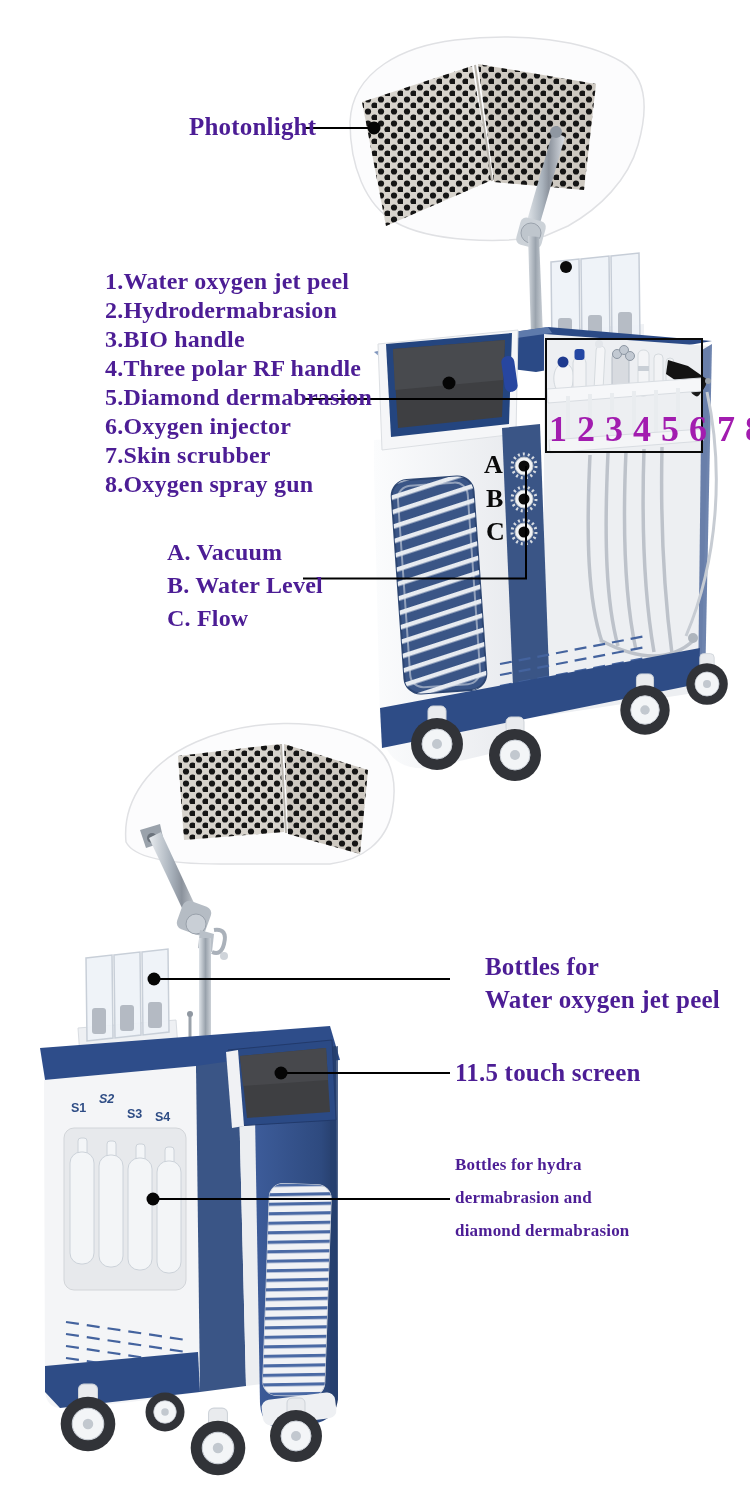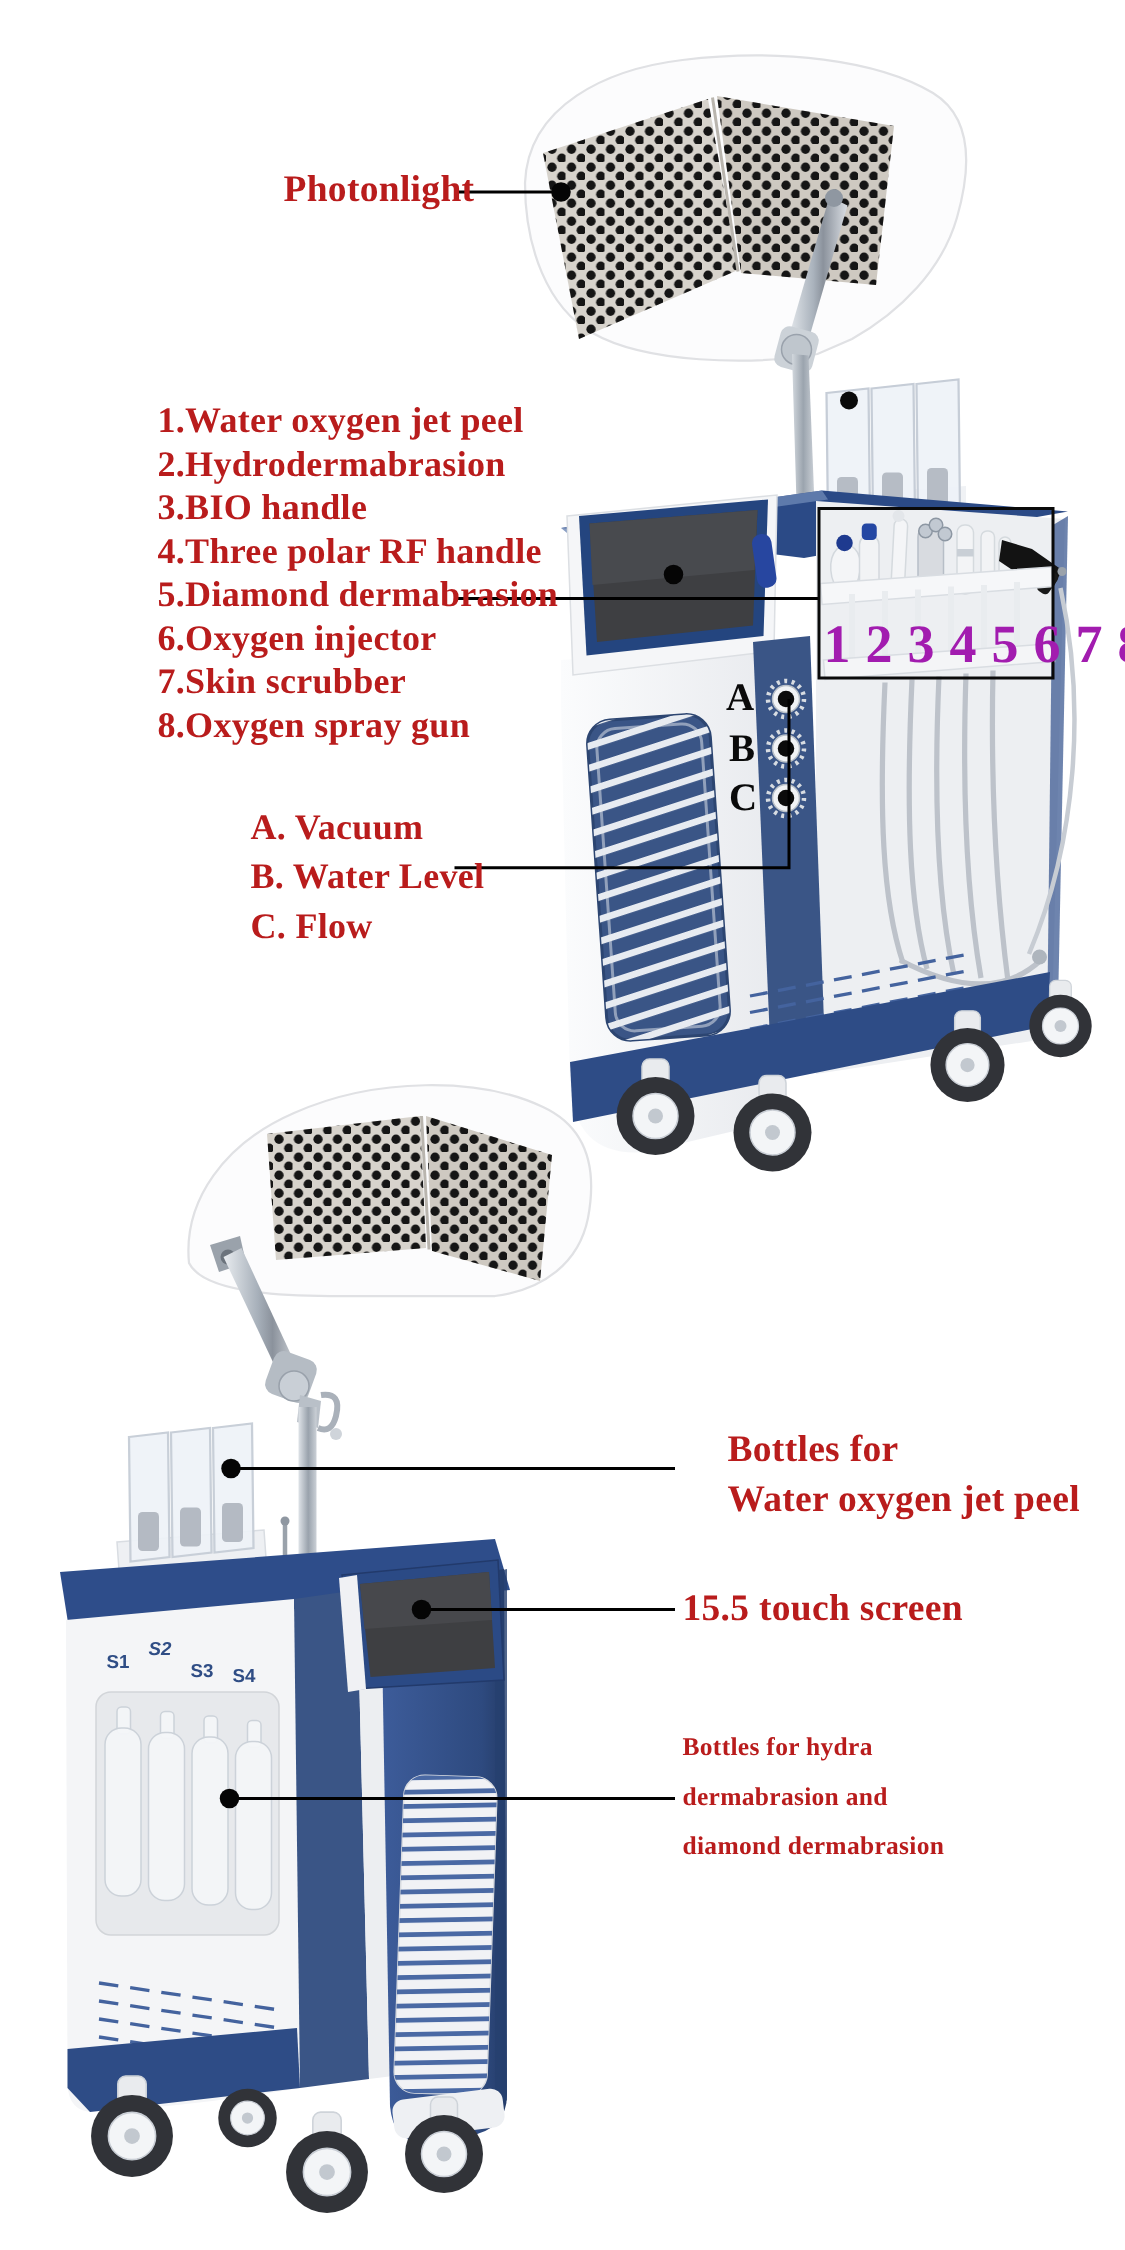--- a/index.html
+++ b/index.html
@@ -1,19 +1,19 @@
 <!DOCTYPE html>
 <html><head>
 <meta charset="utf-8">
 <style>
   html,body{margin:0;padding:0;background:#ffffff;}
   .canvas{position:relative;width:750px;height:1500px;background:#fff;overflow:hidden;
           font-family:"Liberation Serif",serif;}
   svg.layer{position:absolute;left:0;top:0;width:750px;height:1500px;}
-  .lbl{position:absolute;color:#b91c1c;font-weight:600;white-space:nowrap;letter-spacing:.2px;}
+  .lbl{position:absolute;color:#4c1d95;font-weight:600;white-space:nowrap;letter-spacing:.2px;}
   #photonlight-label{left:189px;top:113px;font-size:25px;}
   #handle-list{left:80px;top:267px;font-size:24px;line-height:29px;font-weight:600;margin-left:25px;}
   #abc-legend{left:167px;top:536px;font-size:24px;line-height:33px;}
   #rack-numbers{left:549px;top:408px;font-size:36px;font-weight:700;letter-spacing:.5px;color:#a21caf;}
   .knob-letter{position:absolute;font-size:26px;font-weight:700;color:#0a0a0a;}
   #knob-letter-a{left:484px;top:450px;}
   #knob-letter-b{left:486px;top:484px;}
   #knob-letter-c{left:486px;top:517px;}
   .slot-label{position:absolute;font-family:"Liberation Sans",sans-serif;font-size:12.5px;
               font-weight:600;color:#2f4d85;}
@@ -393,21 +393,21 @@
 <div class="slot-label" id="slot-s1">S1</div>
 <div class="slot-label" id="slot-s2">S2</div>
 <div class="slot-label" id="slot-s3">S3</div>
 <div class="slot-label" id="slot-s4">S4</div>
 
 <div class="lbl" id="bottles-top-label">
   <div>Bottles for</div>
   <div>Water oxygen jet peel</div>
 </div>
 
-<div class="lbl" id="touch-label">15.5 touch screen</div>
+<div class="lbl" id="touch-label">11.5 touch screen</div>
 
 <div class="lbl" id="hydra-label">
   <div>Bottles for hydra</div>
   <div>dermabrasion and</div>
   <div>diamond dermabrasion</div>
 </div>
 
 </div>
 
 </body></html>

